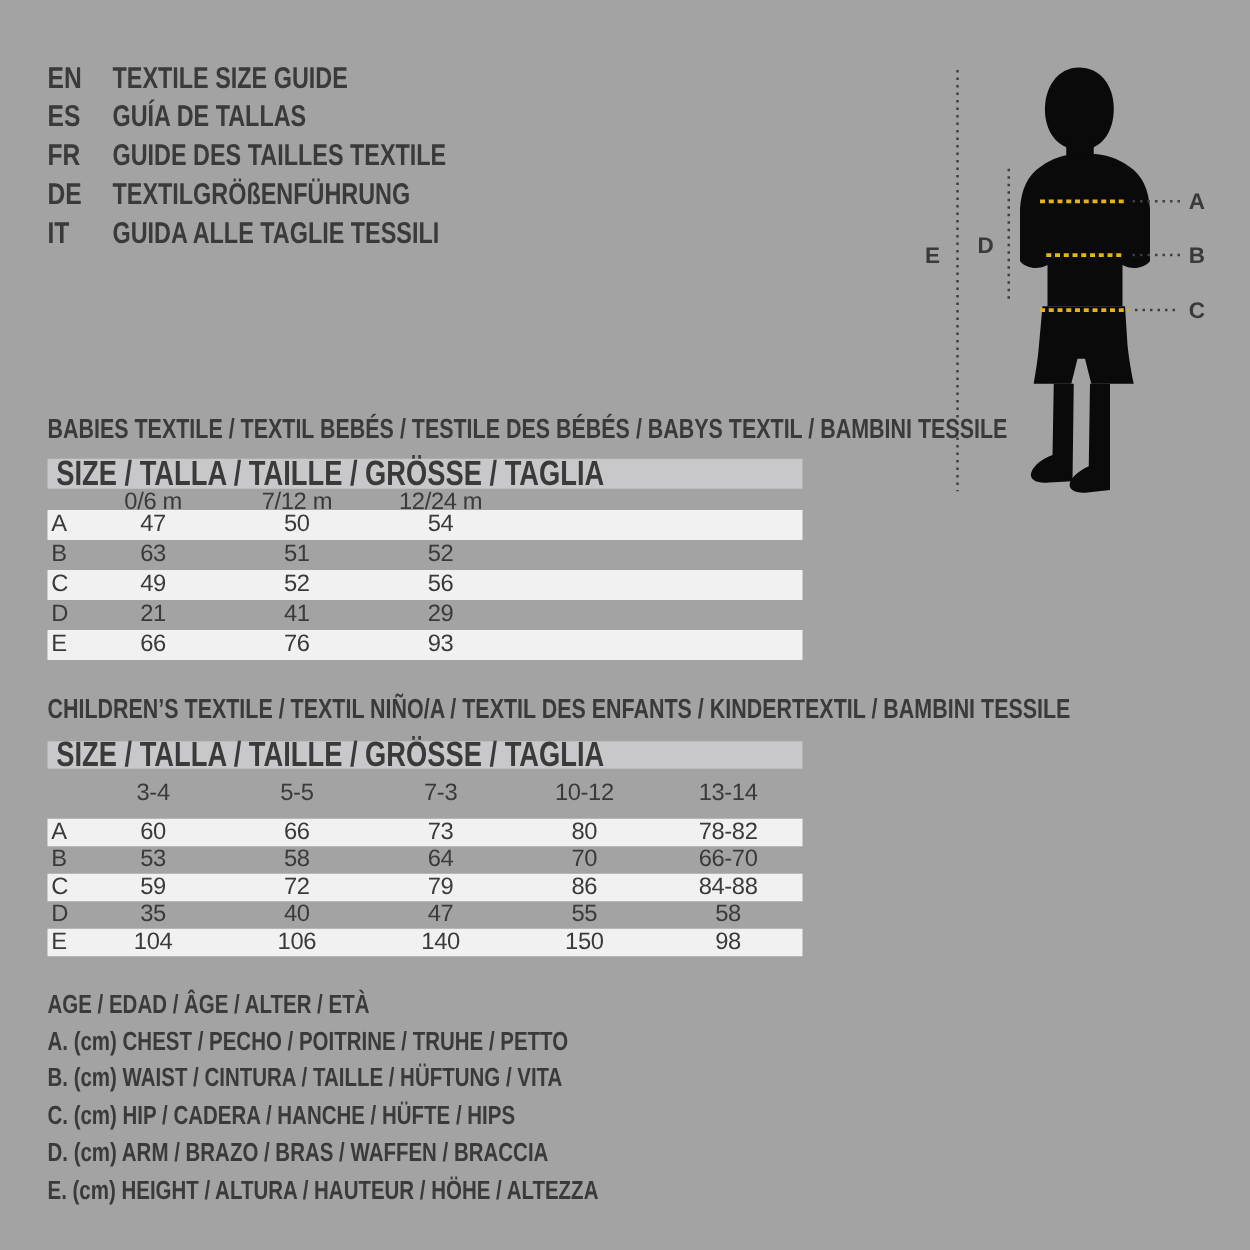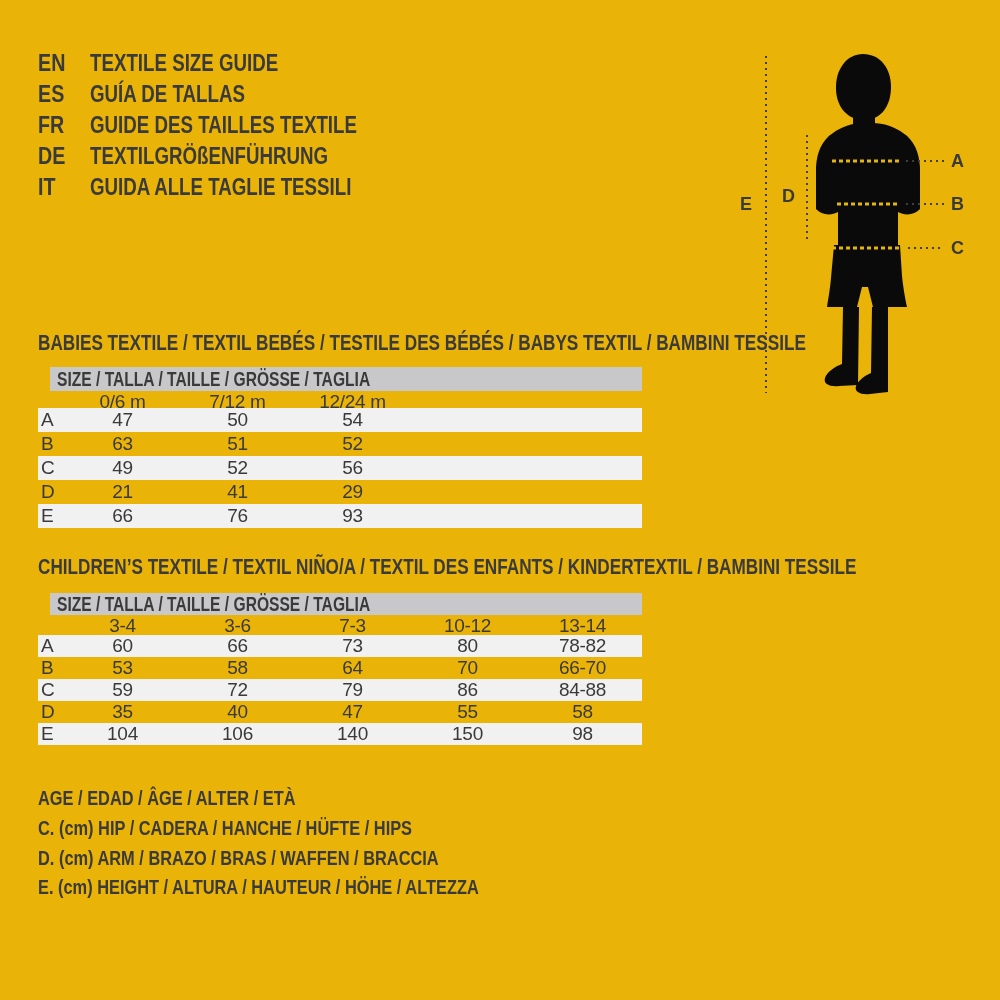--- a/index.html
+++ b/index.html
@@ -1,17 +1,17 @@
 <!DOCTYPE html>
 <html><head>
 <meta charset="utf-8">
 <title>Textile Size Guide</title>
 <style>
   html,body{margin:0;padding:0;background:#ffffff;}
-  .page{position:relative;width:1000px;height:1000px;background:#eab308;
+  .page{position:relative;width:1000px;height:1000px;background:#a3a3a3;
         font-family:"Liberation Sans",sans-serif;color:#3a3a3a;overflow:hidden;}
   .cond{display:inline-block;transform:scaleX(0.78);transform-origin:0 50%;white-space:nowrap;}
 
   
   .lang-block{position:absolute;left:38px;top:47px;}
   .lang-row{height:31.2px;display:flex;align-items:center;font-size:24px;font-weight:600;}
   .lang-code{width:52px;display:inline-block;transform:scaleX(0.82);transform-origin:0 50%;}
 
   
   .figure{position:absolute;left:720px;top:40px;width:270px;height:360px;}
@@ -24,35 +24,35 @@
   
   .sec-heading{position:absolute;left:38px;font-size:22px;font-weight:600;line-height:1;}
   .sec-heading.babies{top:332px;}
   .sec-heading.children{top:556px;}
 
   
   .tbl{position:absolute;left:38px;width:604px;font-size:19px;font-weight:500;letter-spacing:-0.3px;}
   .tbl-babies{top:367px;}
   .tbl-children{top:593px;}
   .tbl-header{background:#c8c8ca;display:flex;align-items:center;padding-left:7px;
-              font-size:20px;font-weight:600;letter-spacing:0;margin-left:12px;}
+              font-size:28px;font-weight:600;letter-spacing:0;}
   .tbl-babies .tbl-header{height:24px;}
   .tbl-children .tbl-header{height:22px;}
   .trow{display:grid;align-items:center;}
   .tbl-babies .trow{grid-template-columns:27px 115px 115px 115px 1fr;height:24px;}
   .tbl-children .trow{grid-template-columns:27px 115px 115px 115px 115px 115px 1fr;height:22px;}
   .tbl-babies .colhead{height:17px;}
-  .tbl-children .colhead{height:20px;}
+  .tbl-children .colhead{height:40px;}
   .tcell{text-align:center;}
   .tlabel{padding-left:3px;}
   .alt{background:#f1f1f2;}
 
   
   .legend{position:absolute;left:38px;top:786px;}
-  .legend-line{height:29.8px;display:flex;align-items:flex-start;font-size:21px;font-weight:600;}
+  .legend-line{height:29.8px;display:flex;align-items:flex-end;font-size:21px;font-weight:600;}
 </style>
 </head>
 <body>
 
 <div class="page">
 
   <div class="lang-block">
     <div class="lang-row">
       <span class="lang-code">EN</span>
       <span class="cond">TEXTILE SIZE GUIDE</span>
@@ -161,21 +161,21 @@
     <span class="cond">CHILDREN’S TEXTILE / TEXTIL NIÑO/A / TEXTIL DES ENFANTS / KINDERTEXTIL / BAMBINI TESSILE</span>
   </div>
 
   <div class="tbl tbl-children">
     <div class="tbl-header">
       <span class="cond">SIZE / TALLA / TAILLE / GRÖSSE / TAGLIA</span>
     </div>
     <div class="trow colhead">
       <span class="tlabel"></span>
       <span class="tcell">3-4</span>
-      <span class="tcell">3-6</span>
+      <span class="tcell">5-5</span>
       <span class="tcell">7-3</span>
       <span class="tcell">10-12</span>
       <span class="tcell">13-14</span>
       <span></span>
     </div>
     <div class="trow alt">
       <span class="tlabel">A</span>
       <span class="tcell">60</span>
       <span class="tcell">66</span>
       <span class="tcell">73</span>
@@ -219,20 +219,26 @@
       <span class="tcell">98</span>
       <span></span>
     </div>
   </div>
 
   <div class="legend">
     <div class="legend-line">
       <span class="cond">AGE / EDAD / ÂGE / ALTER / ETÀ</span>
     </div>
     <div class="legend-line">
+      <span class="cond">A. (cm) CHEST / PECHO / POITRINE / TRUHE / PETTO</span>
+    </div>
+    <div class="legend-line">
+      <span class="cond">B. (cm) WAIST / CINTURA / TAILLE / HÜFTUNG / VITA</span>
+    </div>
+    <div class="legend-line">
       <span class="cond">C. (cm) HIP / CADERA / HANCHE / HÜFTE / HIPS</span>
     </div>
     <div class="legend-line">
       <span class="cond">D. (cm) ARM / BRAZO / BRAS / WAFFEN / BRACCIA</span>
     </div>
     <div class="legend-line">
       <span class="cond">E. (cm) HEIGHT / ALTURA / HAUTEUR / HÖHE / ALTEZZA</span>
     </div>
   </div>
 

